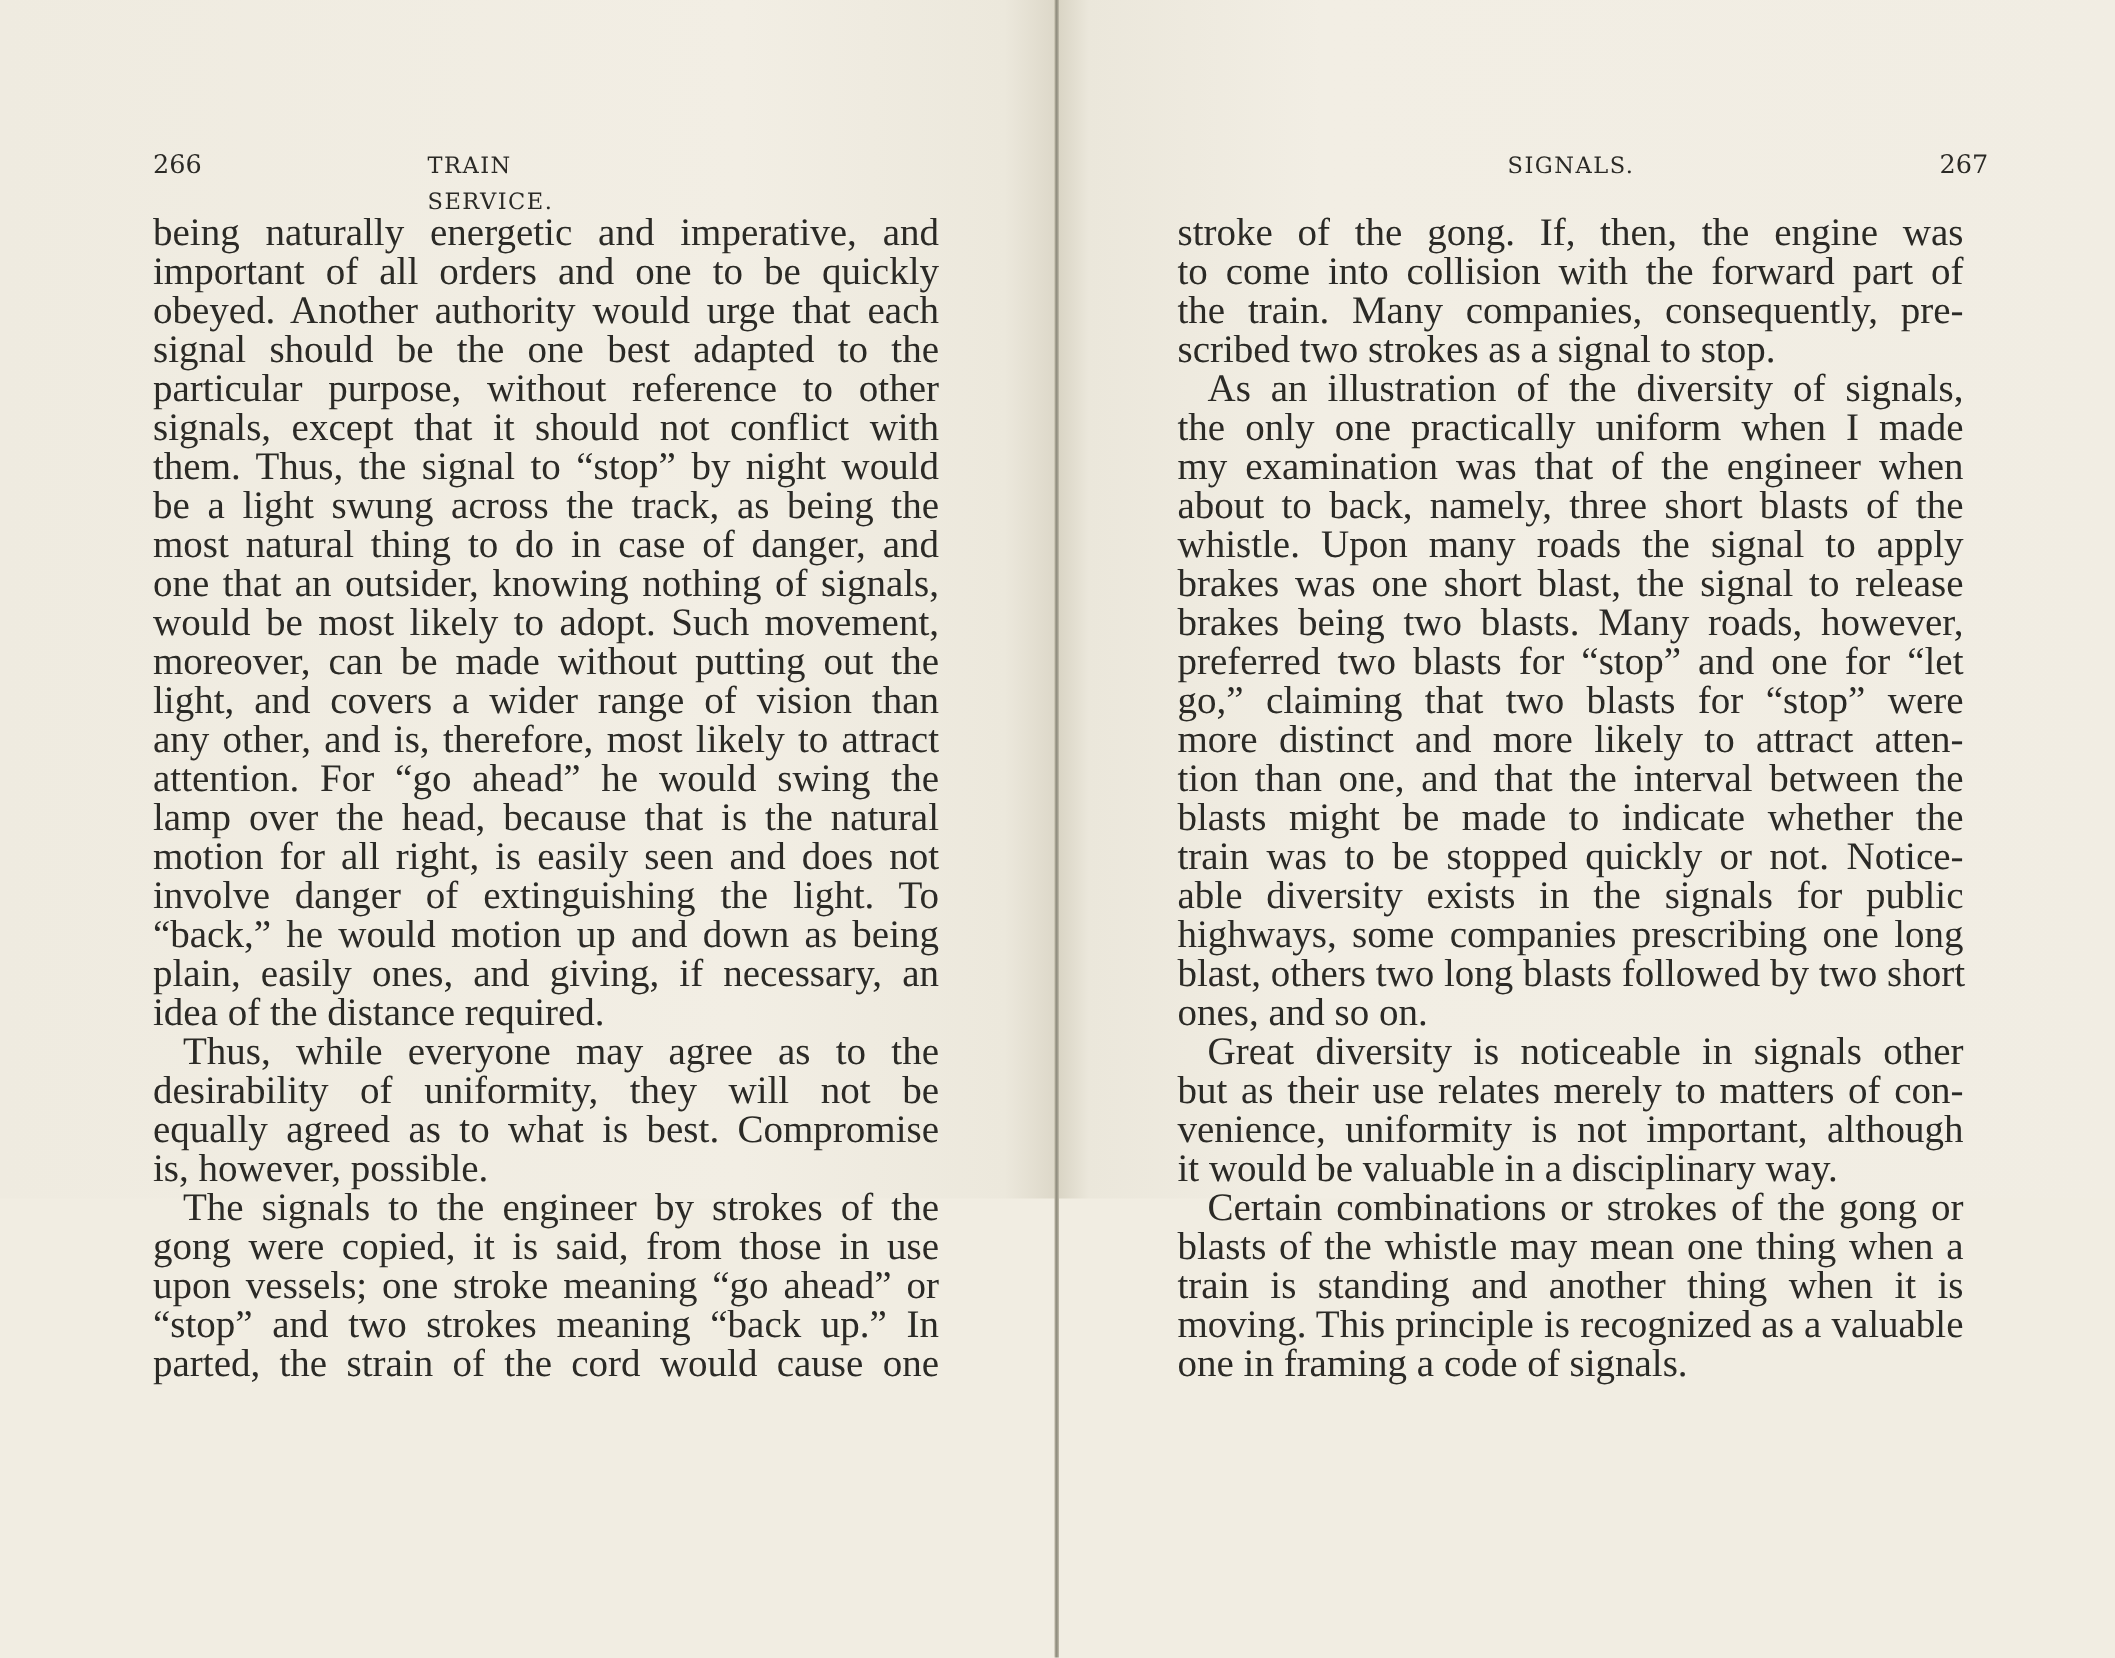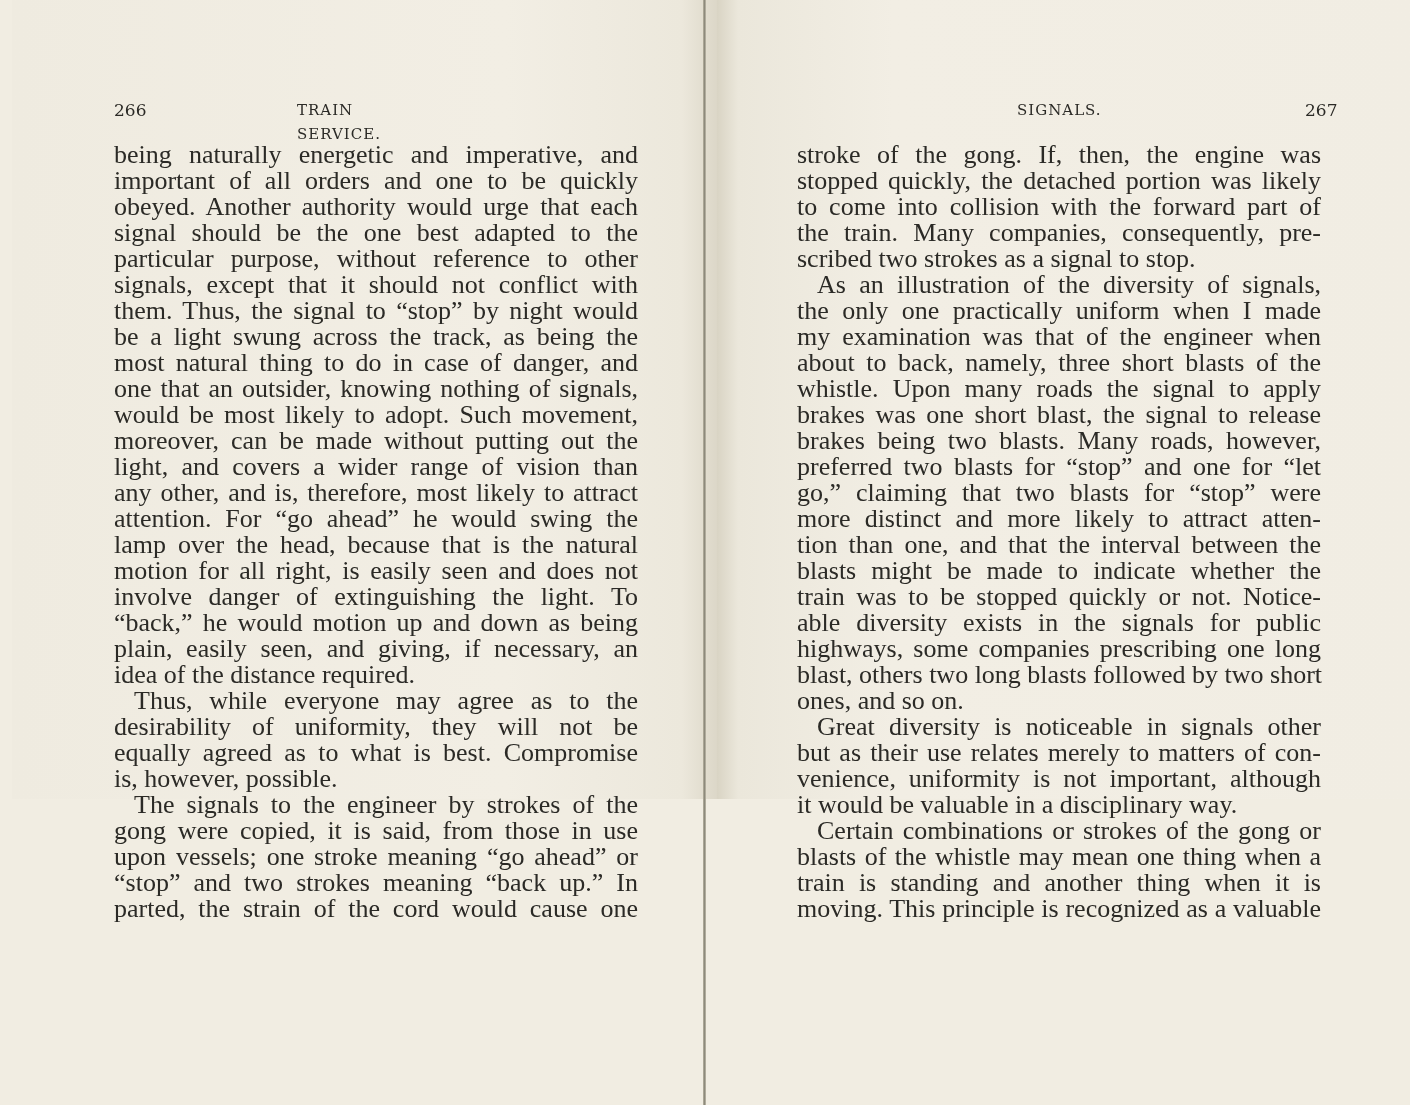--- a/index.html
+++ b/index.html
@@ -4,21 +4,21 @@
 <style>
   html, body { margin: 0; padding: 0; }
   body {
     width: 1410px; height: 1105px; overflow: hidden;
     background: #f1ede2;
     font-family: "DejaVu Serif", "Liberation Serif", serif;
     color: #2b2a26;
     position: relative;
   }
   .spread { position: absolute; inset: 0; }
-  .page { position: absolute; top: 0; height: 799px; margin-left: 12px; }
+  .page { position: absolute; top: 0; height: 799px; }
   .page.left { left: 0; width: 705px;
     background: linear-gradient(to right, #efebe0 0%, #f2eee4 70%, #ece8dc 95%, #dcd7c8 100%); }
   .page.right { left: 705px; width: 705px;
     background: linear-gradient(to right, #d9d4c4 0%, #ebe7db 3%, #f2eee4 25%, #f1ede3 100%); }
   .gutter { position: absolute; left: 703px; top: 0; width: 3px; height: 1105px;
     background: linear-gradient(to right, #b9b4a2, #8d8a7c, #c2bdac); }
   .running-head { position: absolute; top: 98px; font-size: 17px; height: 24px; line-height: 24px; }
   .pagenum { position: absolute; }
   .title { position: absolute; letter-spacing: 1px; font-size: 15px; }
   .left .pagenum { left: 102px; }
@@ -58,42 +58,41 @@
         <span class="line">one that an outsider, knowing nothing of signals,</span>
         <span class="line">would be most likely to adopt. Such movement,</span>
         <span class="line">moreover, can be made without putting out the</span>
         <span class="line">light, and covers a wider range of vision than</span>
         <span class="line">any other, and is, therefore, most likely to attract</span>
         <span class="line">attention. For “go ahead” he would swing the</span>
         <span class="line">lamp over the head, because that is the natural</span>
         <span class="line">motion for all right, is easily seen and does not</span>
         <span class="line">involve danger of extinguishing the light. To</span>
         <span class="line">“back,” he would motion up and down as being</span>
-        <span class="line">plain, easily seen, and giving, if necessary, an</span>
+        <span class="line">plain, easily ones, and giving, if necessary, an</span>
         <span class="line last">idea of the distance required.</span>
         <span class="line indent">Thus, while everyone may agree as to the</span>
         <span class="line">desirability of uniformity, they will not be</span>
         <span class="line">equally agreed as to what is best. Compromise</span>
         <span class="line last">is, however, possible.</span>
         <span class="line indent">The signals to the engineer by strokes of the</span>
         <span class="line">gong were copied, it is said, from those in use</span>
         <span class="line">upon vessels; one stroke meaning “go ahead” or</span>
         <span class="line">“stop” and two strokes meaning “back up.” In</span>
         <span class="line">parted, the strain of the cord would cause one</span>
       </div>
   </div>
 
   <div class="page right">
     <div class="running-head">
       <span class="title">SIGNALS.</span>
       <span class="pagenum">267</span>
     </div>
     <div class="text" id="right-text">
         <span class="line">stroke of the gong. If, then, the engine was</span>
-        <span class="line">stopped quickly, the detached portion was likely</span>
         <span class="line">to come into collision with the forward part of</span>
         <span class="line">the train. Many companies, consequently, pre-</span>
         <span class="line last">scribed two strokes as a signal to stop.</span>
         <span class="line indent">As an illustration of the diversity of signals,</span>
         <span class="line">the only one practically uniform when I made</span>
         <span class="line">my examination was that of the engineer when</span>
         <span class="line">about to back, namely, three short blasts of the</span>
         <span class="line">whistle. Upon many roads the signal to apply</span>
         <span class="line">brakes was one short blast, the signal to release</span>
         <span class="line">brakes being two blasts. Many roads, however,</span>
@@ -108,17 +107,18 @@
         <span class="line">blast, others two long blasts followed by two short</span>
         <span class="line last">ones, and so on.</span>
         <span class="line indent">Great diversity is noticeable in signals other</span>
         <span class="line">but as their use relates merely to matters of con-</span>
         <span class="line">venience, uniformity is not important, although</span>
         <span class="line last">it would be valuable in a disciplinary way.</span>
         <span class="line indent">Certain combinations or strokes of the gong or</span>
         <span class="line">blasts of the whistle may mean one thing when a</span>
         <span class="line">train is standing and another thing when it is</span>
         <span class="line">moving. This principle is recognized as a valuable</span>
+        <span class="line last">one in framing a code of signals.</span>
       </div>
   </div>
 
   <div class="gutter"></div>
 </div>
 
 </body></html>

